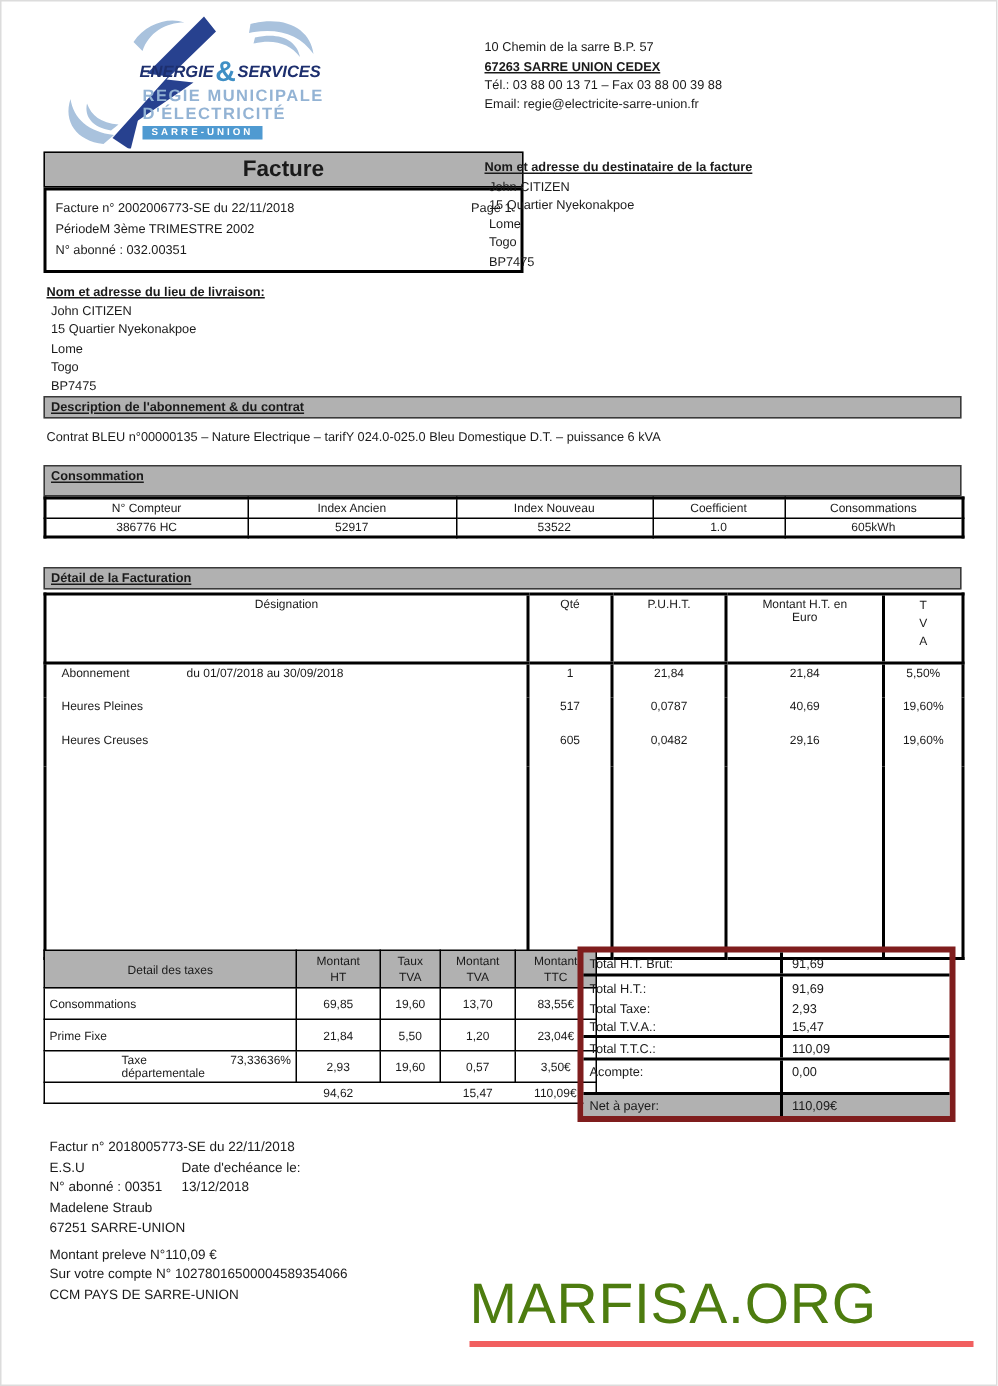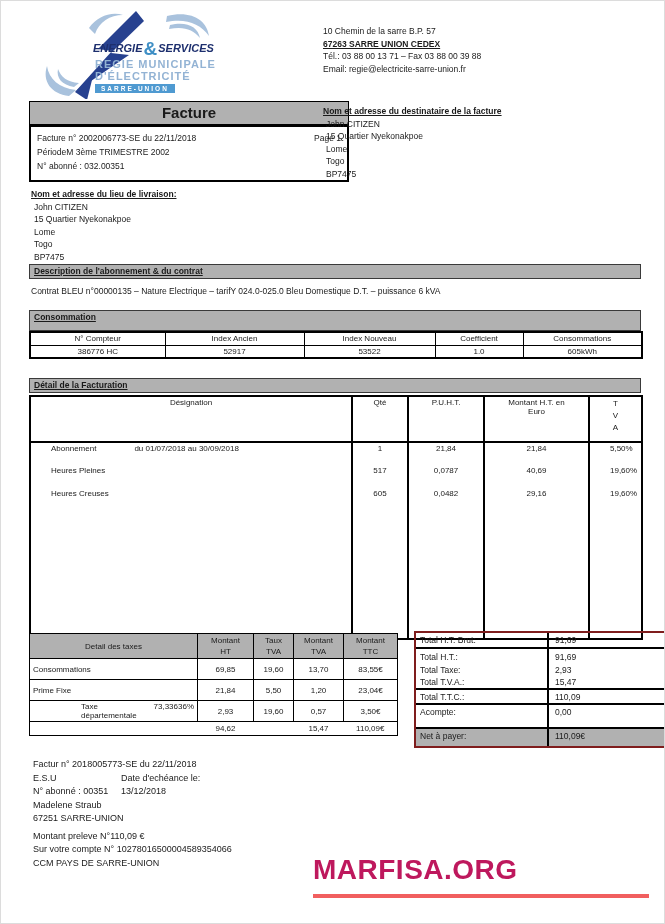--- a/index.html
+++ b/index.html
@@ -45,21 +45,21 @@
   .contract-line { position:absolute; left:30px; top:285px; font-size:8.5px; }
   
   .conso-table { position:absolute; left:28px; top:330px; width:612px;
     border-collapse:collapse; table-layout:fixed; font-size:8px; }
   .conso-table th, .conso-table td { border:1.5px solid #000; text-align:center;
     height:13px; font-weight:normal; padding:0 2px; }
   .conso-table { border:2px solid #000; }
   
   .detail-table { position:absolute; left:28px; top:394px; width:612px;
     border-collapse:collapse; table-layout:fixed; font-size:8px; }
-  .detail-table th, .detail-table td { border-left:2px solid #000; padding:1px 20px; vertical-align:top; }
+  .detail-table th, .detail-table td { border-left:2px solid #000; padding:1px 10px; vertical-align:top; }
   .detail-table th:first-child, .detail-table td:first-child { border-left:2px solid #000; }
   .detail-table tr.dt-head th { border-top:2px solid #000; border-bottom:2px solid #000;
     font-weight:normal; text-align:center; height:46px; }
   .detail-table th.dt-desig { text-align:left; font-weight:bold; }
   .detail-table td { border-top:none; border-bottom:none; text-align:center; height:23px;margin-left:40px; }
   .detail-table td.dt-desig { text-align:left; }
   .detail-table tr.dt-filler td { height:128px; border-bottom:2px solid #000; }
   .detail-table td:last-child, .detail-table th:last-child { border-right:2px solid #000; }
   .dt-period { margin-left:38px; }
   .tva-stack div { line-height:12px; }
@@ -68,35 +68,35 @@
     border-collapse:collapse; table-layout:fixed; font-size:8px;padding-left:27px; }
   .tax-table th, .tax-table td { border:1.5px solid #000; padding:1px 3px; }
   .tax-table th { background:#b1b1b1; font-weight:normal; text-align:center; line-height:11px; }
   .tax-table td { height:21px; vertical-align:middle; text-align:center; }
   .tax-table td.tx-label { text-align:left; }
   .tax-label-flex { display:flex; justify-content:space-between;margin-left:48px; }
   .tax-table tr.tx-total td { border-left:none; border-right:none; height:14px; }
   .tax-table tr.tx-total td:first-child { border-left:1.5px solid #000; }
   .tax-table tr.tx-total td:last-child { border-right:1.5px solid #000; }
   
-  .totals-box { position:absolute; left:413px; top:630px; width:252px; height:117px;
-    border:2px solid #7f1d1d; font-size:8.5px; display:flex; flex-direction:column; }
+  .totals-box { position:absolute; left:384px; top:630px; width:252px; height:117px;
+    border:4px solid #7f1d1d; font-size:8.5px; display:flex; flex-direction:column; }
   .sum-row { display:flex; border-bottom:2px solid #000; }
   .sum-row:last-child { border-bottom:none; flex:1; background:#b1b1b1; }
   .sum-label { width:133px; border-right:2px solid #000; padding:2px 4px; }
   .sum-value { flex:1; padding:2px 6px; }
   .sum-line { line-height:12.5px; }
   
   .footer { position:absolute; left:32px; top:757px; font-size:9px; line-height:13.5px; }
   .f-row { display:flex; }
   .f-col1 { width:88px; }
   .f-gap { height:4px; }
   
   .marfisa { position:absolute; left:312px; top:846px; width:340px; }
-  .marfisa-text { font-size:28px; font-weight:bold; color:#be185d; letter-spacing:0.5px;
+  .marfisa-text { font-size:38px; font-weight:normal; color:#4d7c0f; letter-spacing:0.5px;
     line-height:46px; white-space:nowrap; }
   .marfisa-underline { height:4px; background:#f15f5f; width:336px; margin-top:1px; }
 </style>
 </head>
 <body>
 
 <div class="page">
 
   <div class="logo">
     <svg width="198" height="91" viewBox="0 0 198 91">

